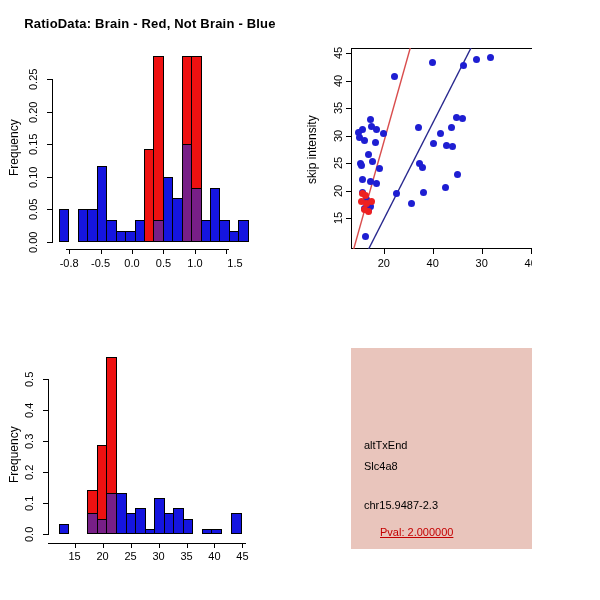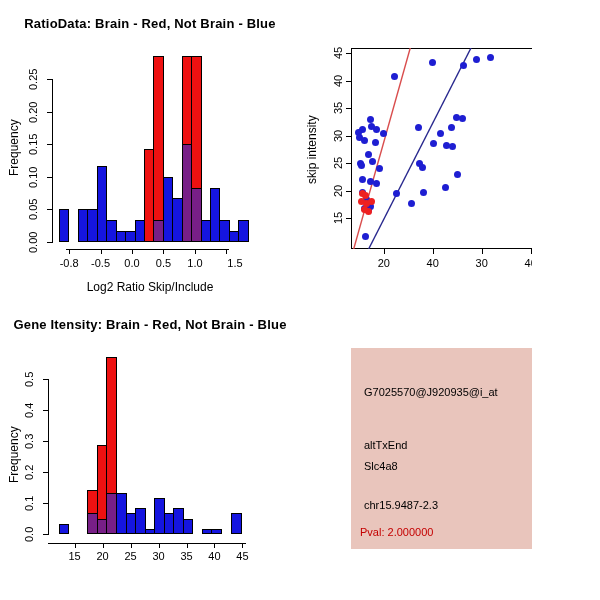--- a/index.html
+++ b/index.html
@@ -25,21 +25,20 @@
   .info-line{position:absolute;font-size:11px;line-height:12px;white-space:nowrap;}
 </style>
 </head>
 <body>
 
 <div class="canvas">
 
   <section class="panel" id="p-tl">
     <div class="title" style="top:16px;">RatioData: Brain - Red, Not Brain - Blue</div>
     <div class="vlabel ylab" style="left:7px;top:100px;height:96px;">Frequency</div>
-    <div class="xlab" style="top:280px;">Log2 Ratio Skip/Include</div>
   <div class="line" style="left: 51.5px; top: 79.2044px; width: 1px; height: 163.496px; background: rgb(0, 0, 0);"></div>
       <div class="line" style="left: 46.5px; top: 241.7px; width: 5px; height: 1px; background: rgb(0, 0, 0);"></div>
       <div class="vlabel ticklab" style="left: 25.5px; top: 228.7px; height: 26px;">0.00</div>
       <div class="line" style="left: 46.5px; top: 209.201px; width: 5px; height: 1px; background: rgb(0, 0, 0);"></div>
       <div class="vlabel ticklab" style="left: 25.5px; top: 196.201px; height: 26px;">0.05</div>
       <div class="line" style="left: 46.5px; top: 176.702px; width: 5px; height: 1px; background: rgb(0, 0, 0);"></div>
       <div class="vlabel ticklab" style="left: 25.5px; top: 163.702px; height: 26px;">0.10</div>
       <div class="line" style="left: 46.5px; top: 144.203px; width: 5px; height: 1px; background: rgb(0, 0, 0);"></div>
       <div class="vlabel ticklab" style="left: 25.5px; top: 131.203px; height: 26px;">0.15</div>
       <div class="line" style="left: 46.5px; top: 111.704px; width: 5px; height: 1px; background: rgb(0, 0, 0);"></div>
@@ -159,21 +158,20 @@
       <div class="pt" style="left: 62.698px; top: 193.681px; background: rgb(238, 32, 32);"></div>
       <div class="pt" style="left: 65.8812px; top: 195.333px; background: rgb(238, 32, 32);"></div>
       <div class="pt" style="left: 61.7186px; top: 201.941px; background: rgb(238, 32, 32);"></div>
       <div class="pt" style="left: 66.8606px; top: 203.042px; background: rgb(238, 32, 32);"></div>
       <div class="pt" style="left: 71.7577px; top: 201.39px; background: rgb(238, 32, 32);"></div>
       <div class="pt" style="left: 64.1672px; top: 209.651px; background: rgb(238, 32, 32);"></div>
       <div class="pt" style="left: 68.5746px; top: 211.853px; background: rgb(238, 32, 32);"></div>
     </section>
 
   <section class="panel" id="p-bl">
-    <div class="title" style="top:17px;">Gene Itensity: Brain - Red, Not Brain - Blue</div>
     <div class="vlabel ylab" style="left:7px;top:107px;height:96px;">Frequency</div>
   <div class="line" style="left: 47.7px; top: 79.0298px; width: 1px; height: 155.97px; background: rgb(0, 0, 0);"></div>
       <div class="line" style="left: 42.7px; top: 234px; width: 5px; height: 1px; background: rgb(0, 0, 0);"></div>
       <div class="vlabel ticklab" style="left: 21.7px; top: 221px; height: 26px;">0.0</div>
       <div class="line" style="left: 42.7px; top: 203.006px; width: 5px; height: 1px; background: rgb(0, 0, 0);"></div>
       <div class="vlabel ticklab" style="left: 21.7px; top: 190.006px; height: 26px;">0.1</div>
       <div class="line" style="left: 42.7px; top: 172.012px; width: 5px; height: 1px; background: rgb(0, 0, 0);"></div>
       <div class="vlabel ticklab" style="left: 21.7px; top: 159.012px; height: 26px;">0.2</div>
       <div class="line" style="left: 42.7px; top: 141.018px; width: 5px; height: 1px; background: rgb(0, 0, 0);"></div>
       <div class="vlabel ticklab" style="left: 21.7px; top: 128.018px; height: 26px;">0.3</div>
@@ -211,20 +209,19 @@
       <div class="bar" style="left: 164px; top: 213.327px; width: 10px; height: 20.673px; background: rgb(21, 21, 224);"></div>
       <div class="bar" style="left: 173px; top: 208.182px; width: 11px; height: 25.818px; background: rgb(21, 21, 224);"></div>
       <div class="bar" style="left: 183px; top: 218.503px; width: 10px; height: 15.497px; background: rgb(21, 21, 224);"></div>
       <div class="bar" style="left: 202px; top: 228.824px; width: 10px; height: 5.17601px; background: rgb(21, 21, 224);"></div>
       <div class="bar" style="left: 211px; top: 228.824px; width: 11px; height: 5.17601px; background: rgb(21, 21, 224);"></div>
       <div class="bar" style="left: 231px; top: 213.327px; width: 11px; height: 20.673px; background: rgb(21, 21, 224);"></div>
     </section>
 
   <section class="panel" id="p-br">
     <div class="info-rect" id="info-rect" style="left: 50.7px; top: 48.3px; width: 197.6px; height: 201px; background: rgb(233, 197, 188);"></div>
-    <div class="info-line" style="left: 64px; top: 86px; color: rgb(0, 0, 0);">G7025570@J920935@i_at</div>
     <div class="info-line" style="left: 64px; top: 139px; color: rgb(0, 0, 0);">altTxEnd</div>
     <div class="info-line" style="left: 64px; top: 160px; color: rgb(0, 0, 0);">Slc4a8</div>
     <div class="info-line" style="left: 64px; top: 199px; color: rgb(0, 0, 0);">chr15.9487-2.3</div>
-    <div class="info-line" style="left: 60px; top: 226px; color: rgb(196, 0, 0);">Pval: 2.000000</div>
+    <div class="info-line" style="left: 80px; top: 226px; color: rgb(196, 0, 0); text-decoration: underline;">Pval: 2.000000</div>
   </section>
 
 </div>
 
 </body></html>

